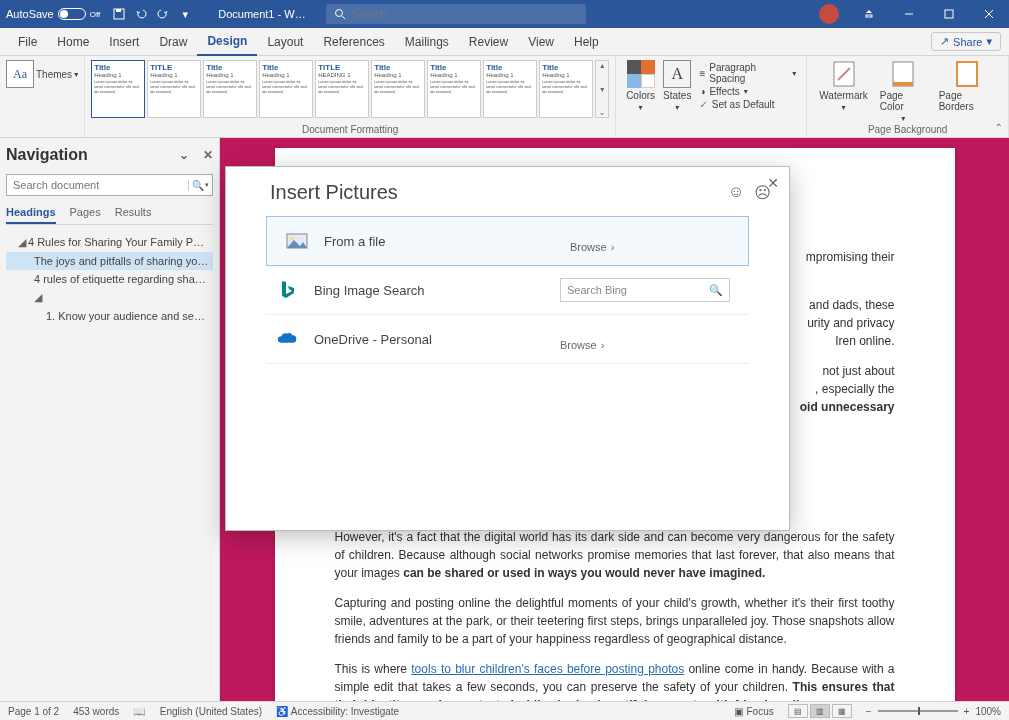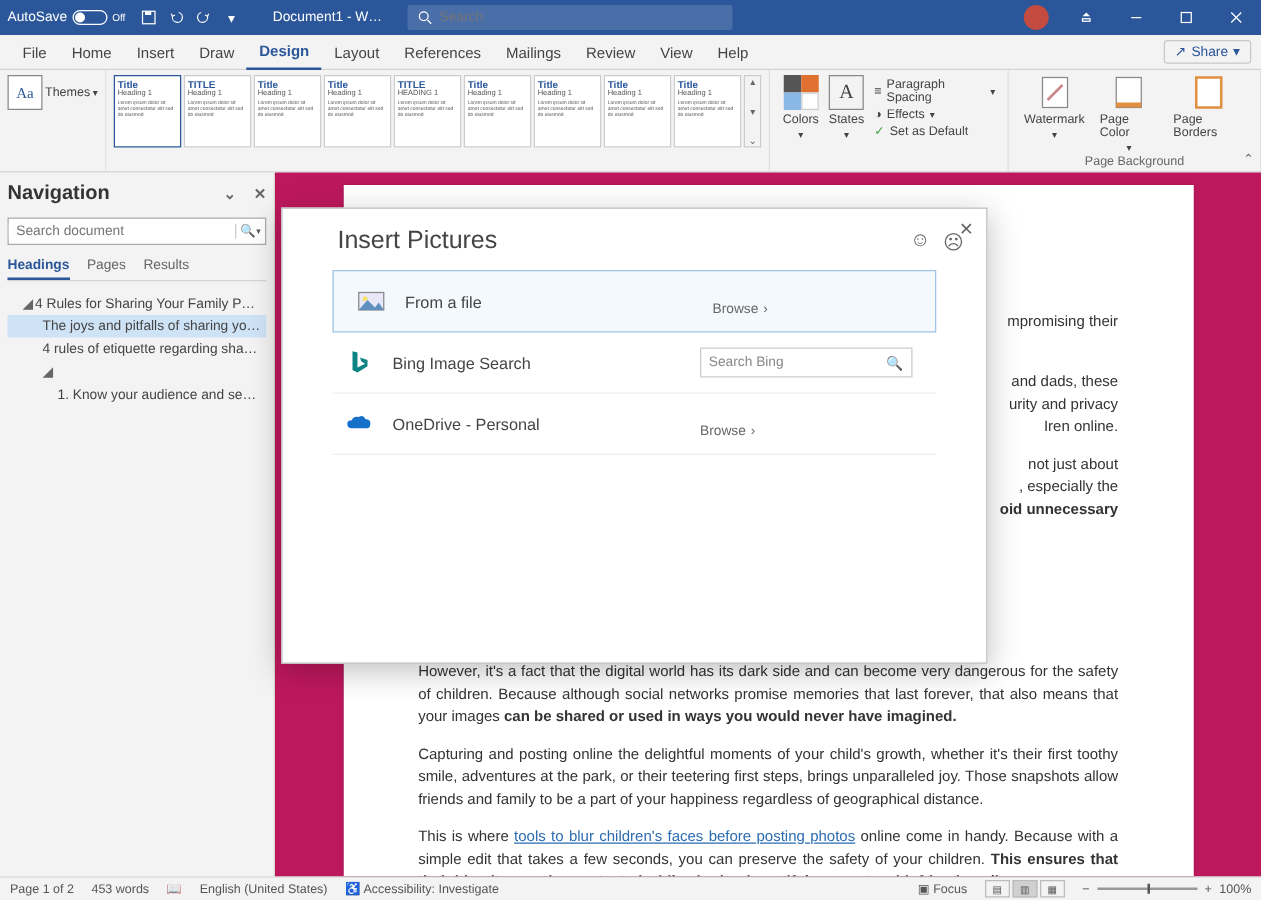--- a/index.html
+++ b/index.html
@@ -79,21 +79,21 @@
 .statusbar .spacer { flex:1; }
 .statusbar .view-btns { display:flex; gap:2px; }
 .statusbar .vb { width:20px; height:14px; border:1px solid #bbb; display:flex; align-items:center; justify-content:center; font-size:8px; }
 .statusbar .vb.act { background:#d0d0d0; }
 .statusbar .zoom { display:flex; align-items:center; gap:6px; }
 .statusbar .slider { width:80px; height:2px; background:#999; position:relative; }
 .statusbar .slider::before { content:''; position:absolute; left:50%; top:-3px; width:2px; height:8px; background:#555; }
 
 
 .dialog-overlay { position:absolute; left:225px; top:166px; width:565px; height:365px; background:#fff; border:1px solid #bbb; box-shadow:0 6px 24px rgba(0,0,0,.25); z-index:100; }
-.dialog-head { display:flex; align-items:flex-end; justify-content:space-between; padding:14px 18px 6px 44px; }
+.dialog-head { display:flex; align-items:center; justify-content:space-between; padding:14px 18px 6px 44px; }
 .dialog-title { font-size:20px; font-weight:300; color:#444; }
 .dialog-icons { display:flex; gap:10px; color:#666; font-size:16px; }
 .dialog-close { position:absolute; right:10px; top:8px; color:#666; font-size:14px; cursor:pointer; }
 .source-list { padding:6px 40px; }
 .source-row { display:flex; align-items:center; padding:12px 10px; border-bottom:1px solid #eee; gap:16px; }
 .source-row.sel { border:1px solid #9ec3e6; background:#f4f9fd;padding-left:19px; }
 .source-row .src-icon { width:22px; height:22px; display:flex; align-items:center; justify-content:center; }
 .source-row .src-label { flex:0 0 230px; font-size:13px; color:#444; }
 .source-row .src-action { font-size:11px; color:#666; display:flex; align-items:flex-start; gap:4px;margin-top:12px; }
 .source-row .src-search { border:1px solid #ccc; height:24px; width:170px; display:flex; align-items:center; padding:0 6px; font-size:11px; color:#888; justify-content:space-between; }
@@ -244,20 +244,21 @@
           <div class="gt">Title</div>
           <div>Heading 1</div>
           <div style="font-size:4px;line-height:1.2;margin-top:2px">Lorem ipsum dolor sit amet consectetur elit sed do eiusmod</div>
         </div>
       <div class="gallery-scroll">
           <div>▴</div>
           <div>▾</div>
           <div>⌄</div>
         </div>
     </div>
+    <div class="label">Document Formatting</div>
   </div>
   <div class="ribbon-group">
     <div style="display:flex">
       <div class="small-btn">
         <div class="ic">
             <div class="colors-icon">
               <div></div>
               <div></div>
               <div></div>
               <div></div>

